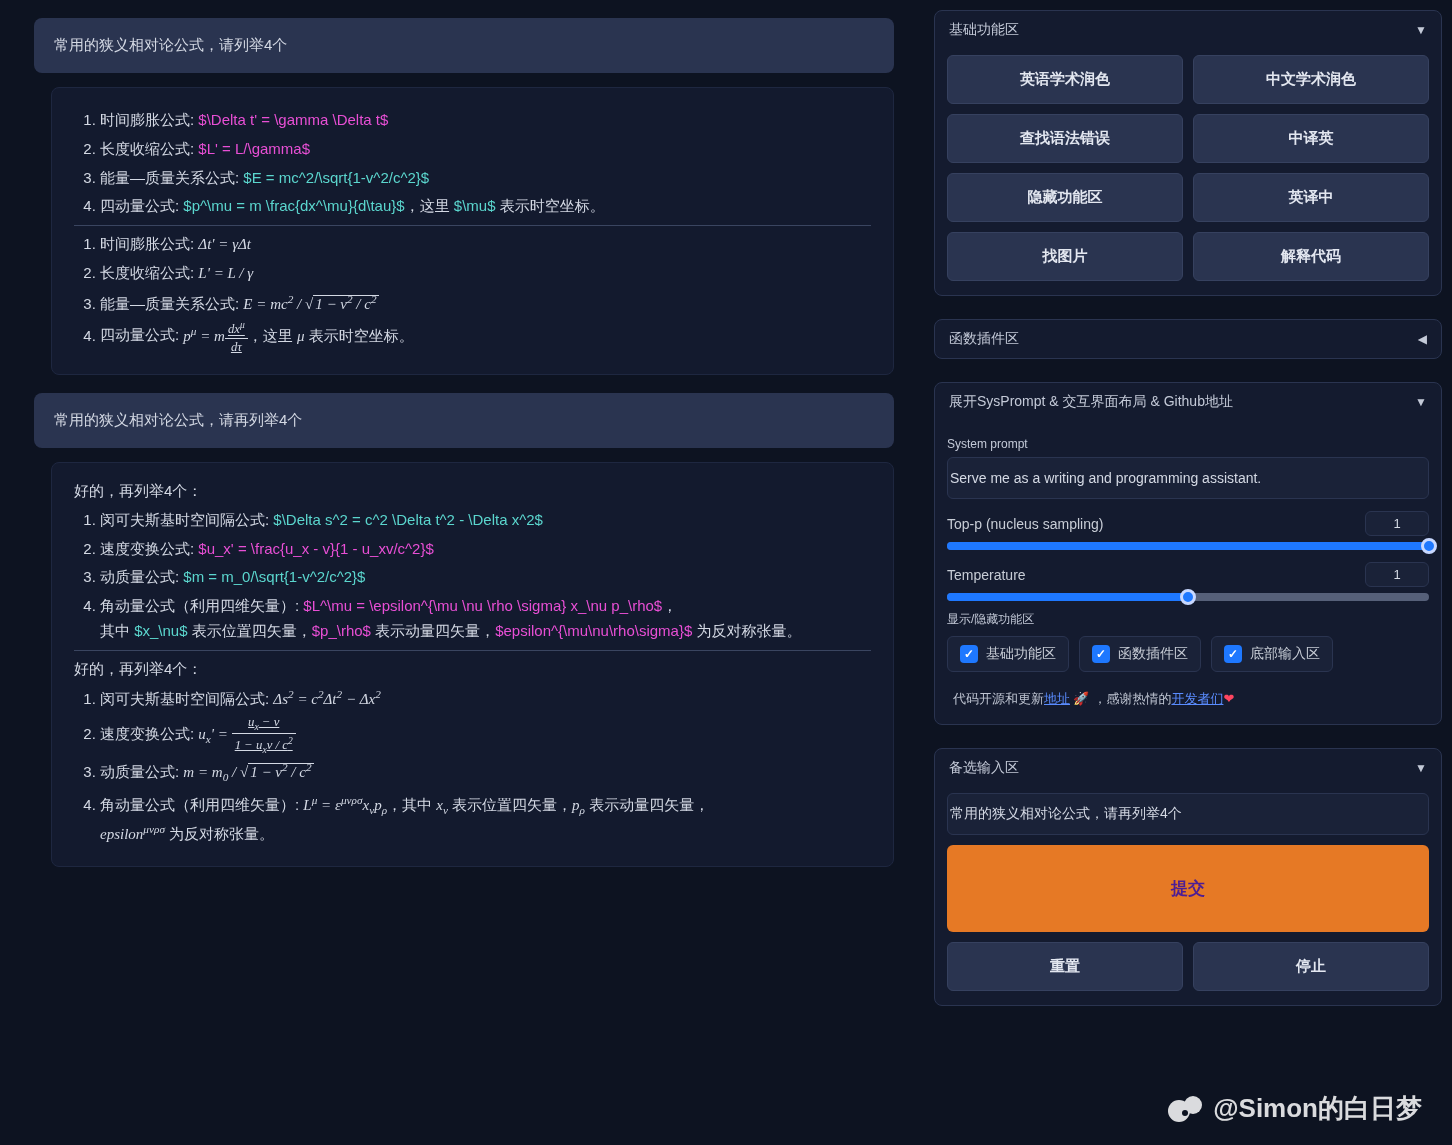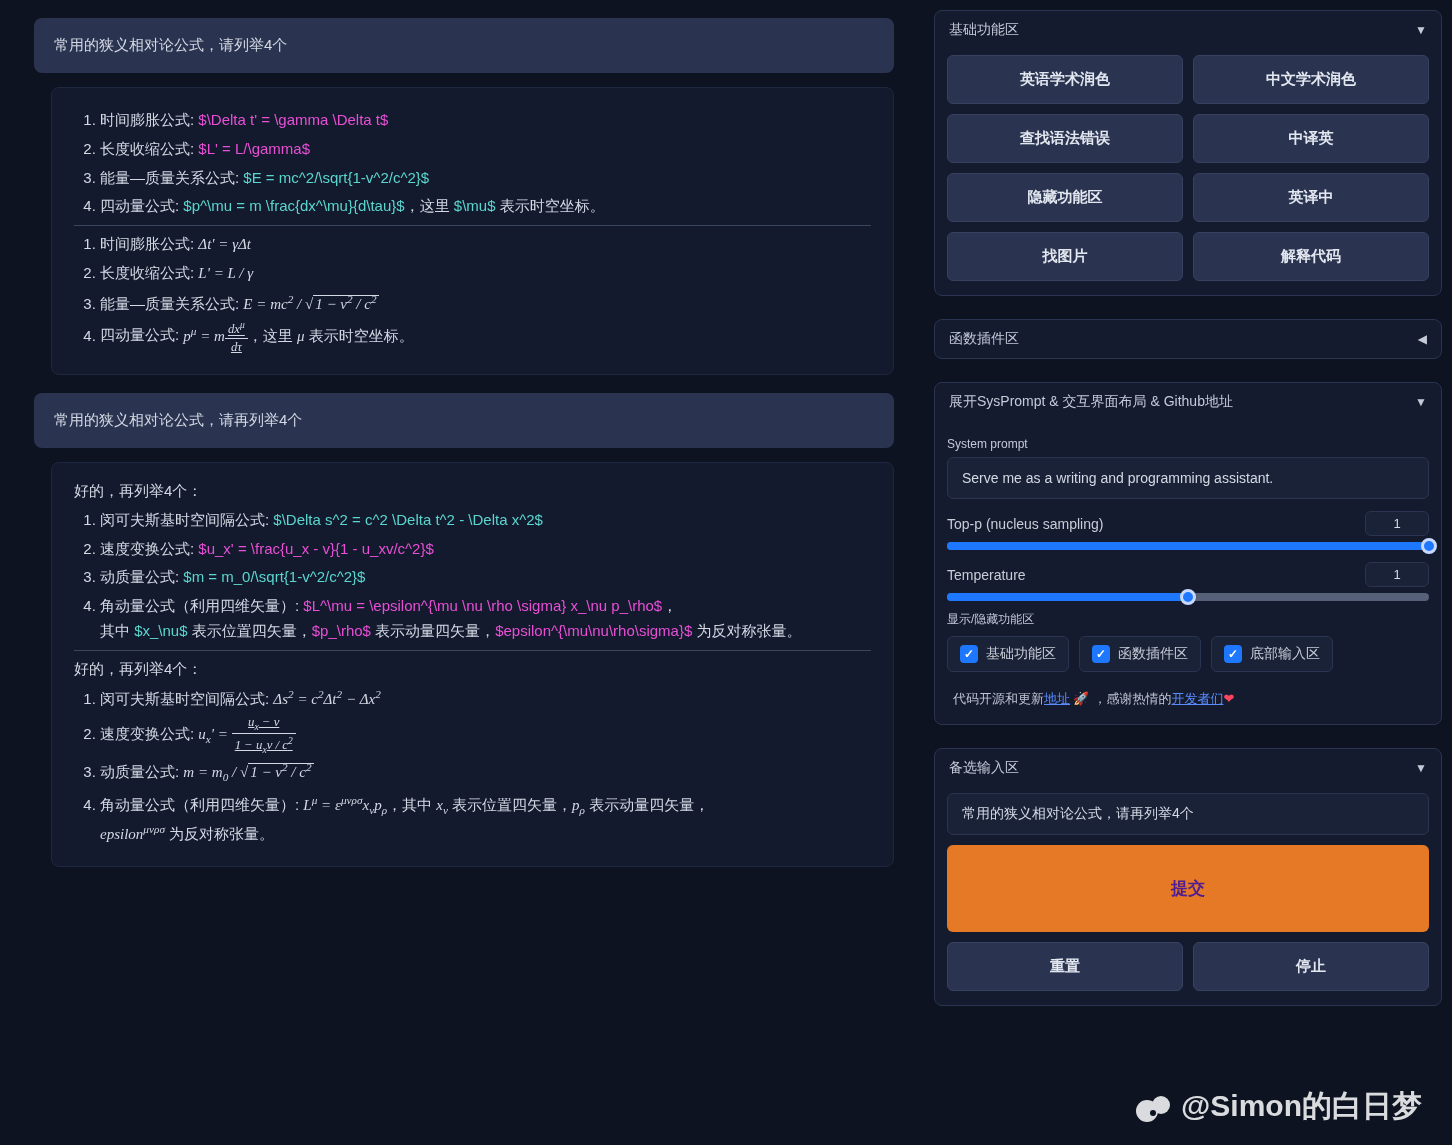--- a/index.html
+++ b/index.html
@@ -99,21 +99,21 @@
   font-size: 15px;
   cursor: pointer;
 }
 
 .field-label { color: #c4cad8; font-size: 12px; margin: 10px 0 6px; }
 .text-input {
   width: 100%;
   background: #1a2238;
   border: 1px solid #2a3450;
   border-radius: 6px;
-  padding: 12px 14px;
+  padding: 12px 2px;
   color: #d4d9e4;
   font-size: 14px;
 }
 
 .slider-row { margin: 12px 0 8px; }
 .slider-head { display: flex; justify-content: space-between; align-items: center; margin-bottom: 6px; }
 .slider-val {
   width: 64px;
   background: #1a2238;
   border: 1px solid #2a3450;
@@ -183,25 +183,25 @@
   cursor: pointer;
   margin-top: 10px;
 }
 .secondary-row { display: grid; grid-template-columns: 1fr 1fr; gap: 10px; margin-top: 10px; }
 
 .watermark {
   position: fixed;
   bottom: 18px;
   right: 30px;
   color: white;
-  font-size: 30px;
+  font-size: 26px;
   font-weight: 700;
   opacity: 0.85;
   display: flex;
-  align-items: flex-end;
+  align-items: flex-start;
   gap: 6px;
   pointer-events: none;
 }
 .wm-icon { width: 40px; height: 36px; }
 </style>
 </head>
 <body>
 
 <div class="app">
   <div class="left">

